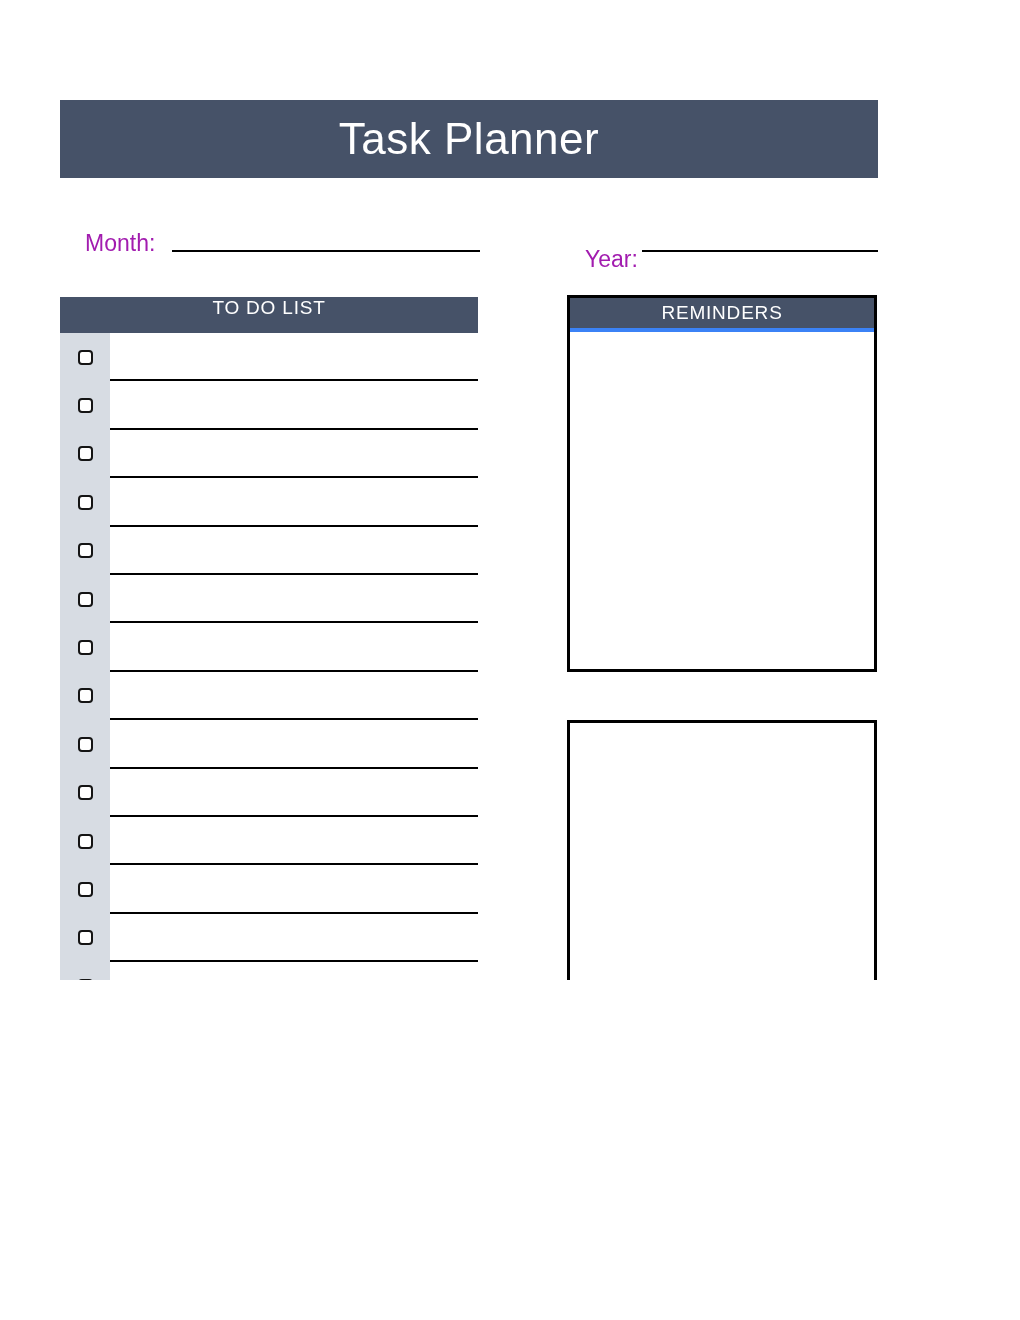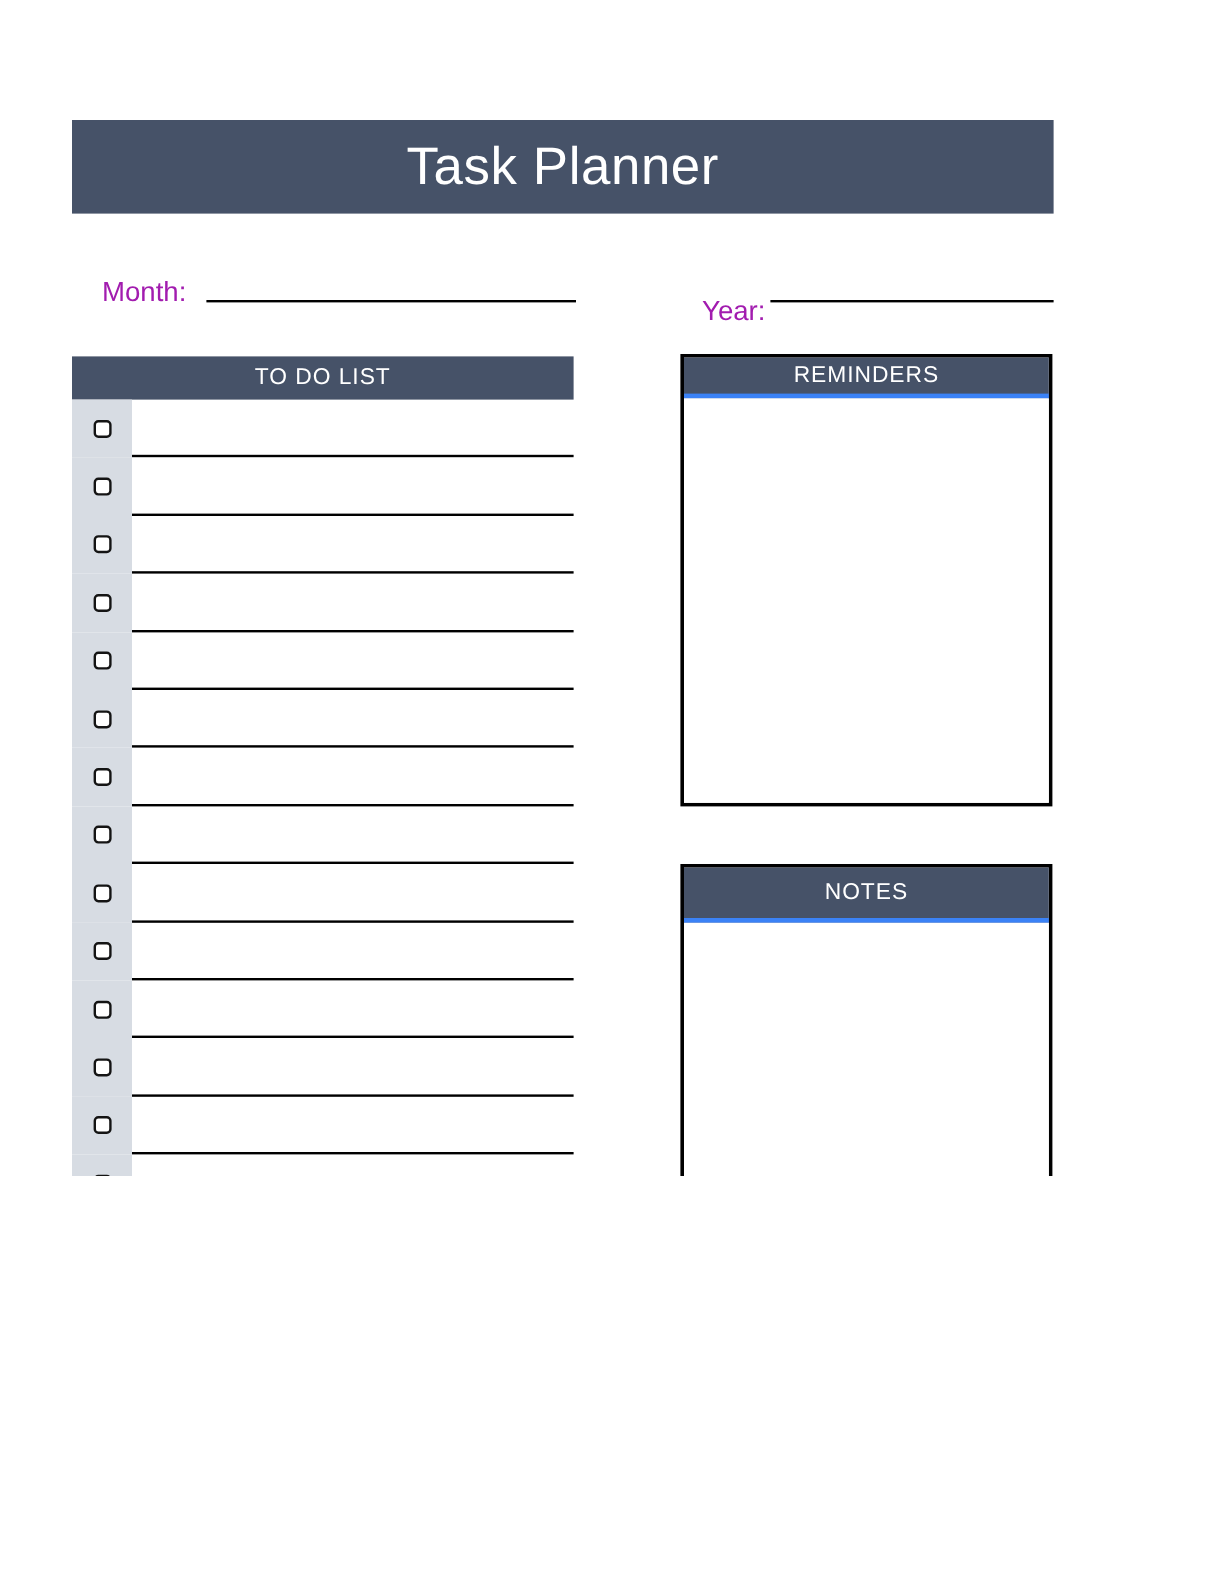--- a/index.html
+++ b/index.html
@@ -56,21 +56,21 @@
     position: absolute;
     left: 60px; top: 297px;
     width: 418px;
   }
   .todo-header {
     height: 36px;
     background: var(--header_bar, #465268);
     color: #ffffff;
     font-size: 19px;
     letter-spacing: 0.8px;
-    display: flex; align-items: center; justify-content: center;
+    display: flex; justify-content: center;
   }
   .todo-row {
     display: flex;
     height: 48.4px;
   }
   .cb-cell {
     width: 50px;
     background: var(--checkbox_column, #d7dce3);
     display: flex; align-items: center; justify-content: center;
     flex: 0 0 50px;
@@ -303,20 +303,17 @@
   </div>
 
   <div class="panel reminders-panel">
     <div class="panel-header">
       <span>REMINDERS</span>
     </div>
     <div class="panel-body"></div>
   </div>
 
   <div class="panel notes-panel">
-    <div class="panel-header">
-      <span>NOTES</span>
-    </div>
     <div class="panel-body"></div>
   </div>
 
 
 </div>
 
 </body></html>

